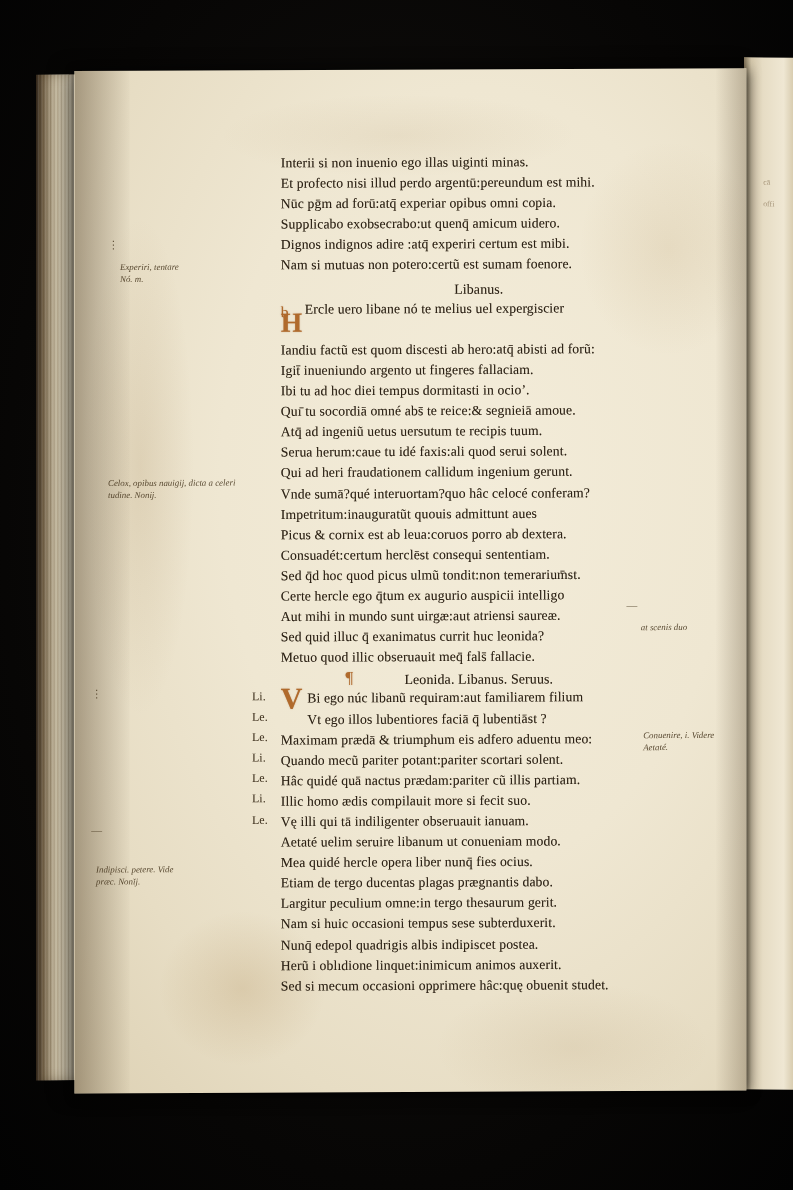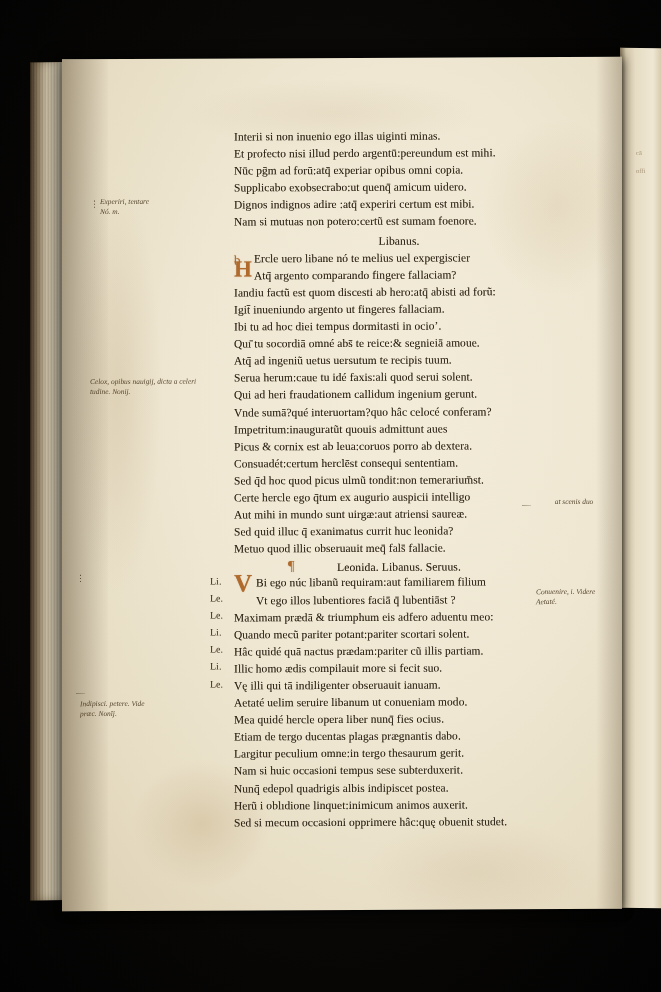--- a/index.html
+++ b/index.html
@@ -174,20 +174,21 @@
   
   .marginal {
     position: absolute;
     font-size: 7.4px;
     line-height: 9.6px;
     color: #4a3a22;
     font-family: "Liberation Serif", serif;
     font-style: italic;
     opacity: 0.92;
     white-space: pre-line;
+    margin-top: 21px;
   }
   .marg-mark {
     position: absolute;
     font-size: 9px;
     color: #4a3a22;
     opacity: 0.85;
   }
 
   .rp-text {
     position: absolute;
@@ -233,21 +234,20 @@
       <div class="line">Nam si mutuas non potero:certũ est sumam foenore.</div>
 
       <div class="line center speaker" style="margin-top:2px;">Libanus.</div>
 
       <div style="position:relative; height:17.1px;">
         <span class="initial small" style="left:0px; top:3px;">b</span>
         <span class="line" style="position:absolute; left:20px; top:0;">Ercle uero libane nó te melius uel expergiscier</span>
       </div>
       <div style="position:relative; height:17.1px;">
         <span class="initial big" style="left:0px; top:-10px;">H</span>
-        <span class="line" style="position:absolute; left:20px; top:0;">Atq̄ argento comparando fingere fallaciam?</span>
       </div>
       <div class="line">Iandiu factũ est quom discesti ab hero:atq̄ abisti ad forũ:</div>
       <div class="line">Igit̄ inueniundo argento ut fingeres fallaciam.</div>
       <div class="line">Ibi tu ad hoc diei tempus dormitasti in ocio’.</div>
       <div class="line">Quı̄ tu socordiā omné abs̄ te reice:&amp; segnieiā amoue.</div>
       <div class="line">Atq̄ ad ingeniũ uetus uersutum te recipis tuum.</div>
       <div class="line">Serua herum:caue tu idé faxis:ali quod serui solent.</div>
       <div class="line">Qui ad heri fraudationem callidum ingenium gerunt.</div>
       <div class="line">Vnde sumā?qué interuortam?quo hâc celocé conferam?</div>
       <div class="line">Impetritum:inauguratũt quouis admittunt aues</div>
@@ -302,21 +302,21 @@
 
     <div class="marginal" style="left:28px; top:318px; width:118px;">Celox, opibus nauigij, dicta a celeri
 tudine. Nonij.</div>
 
     <div class="marg-mark" style="left:14px; top:514px;">⋮</div>
 
     <div class="marginal" style="left:18px; top:640px; width:100px;">Indipisci. petere. Vide
 præc. Nonĭj.</div>
     <div class="marg-mark" style="left:14px; top:628px;">—</div>
 
-    <div class="marginal" style="left:472px; top:440px; width:80px;text-align:center;">at scenis duo</div>
+    <div class="marginal" style="left:472px; top:440px; width:80px;">at scenis duo</div>
     <div class="marg-mark" style="left:460px; top:442px;">—</div>
 
     <div class="marginal" style="left:474px; top:530px; width:80px;">Conuenire, i. Videre
 Aetaté.</div>
 
   </div>
 
 </div>
 
 </body></html>

